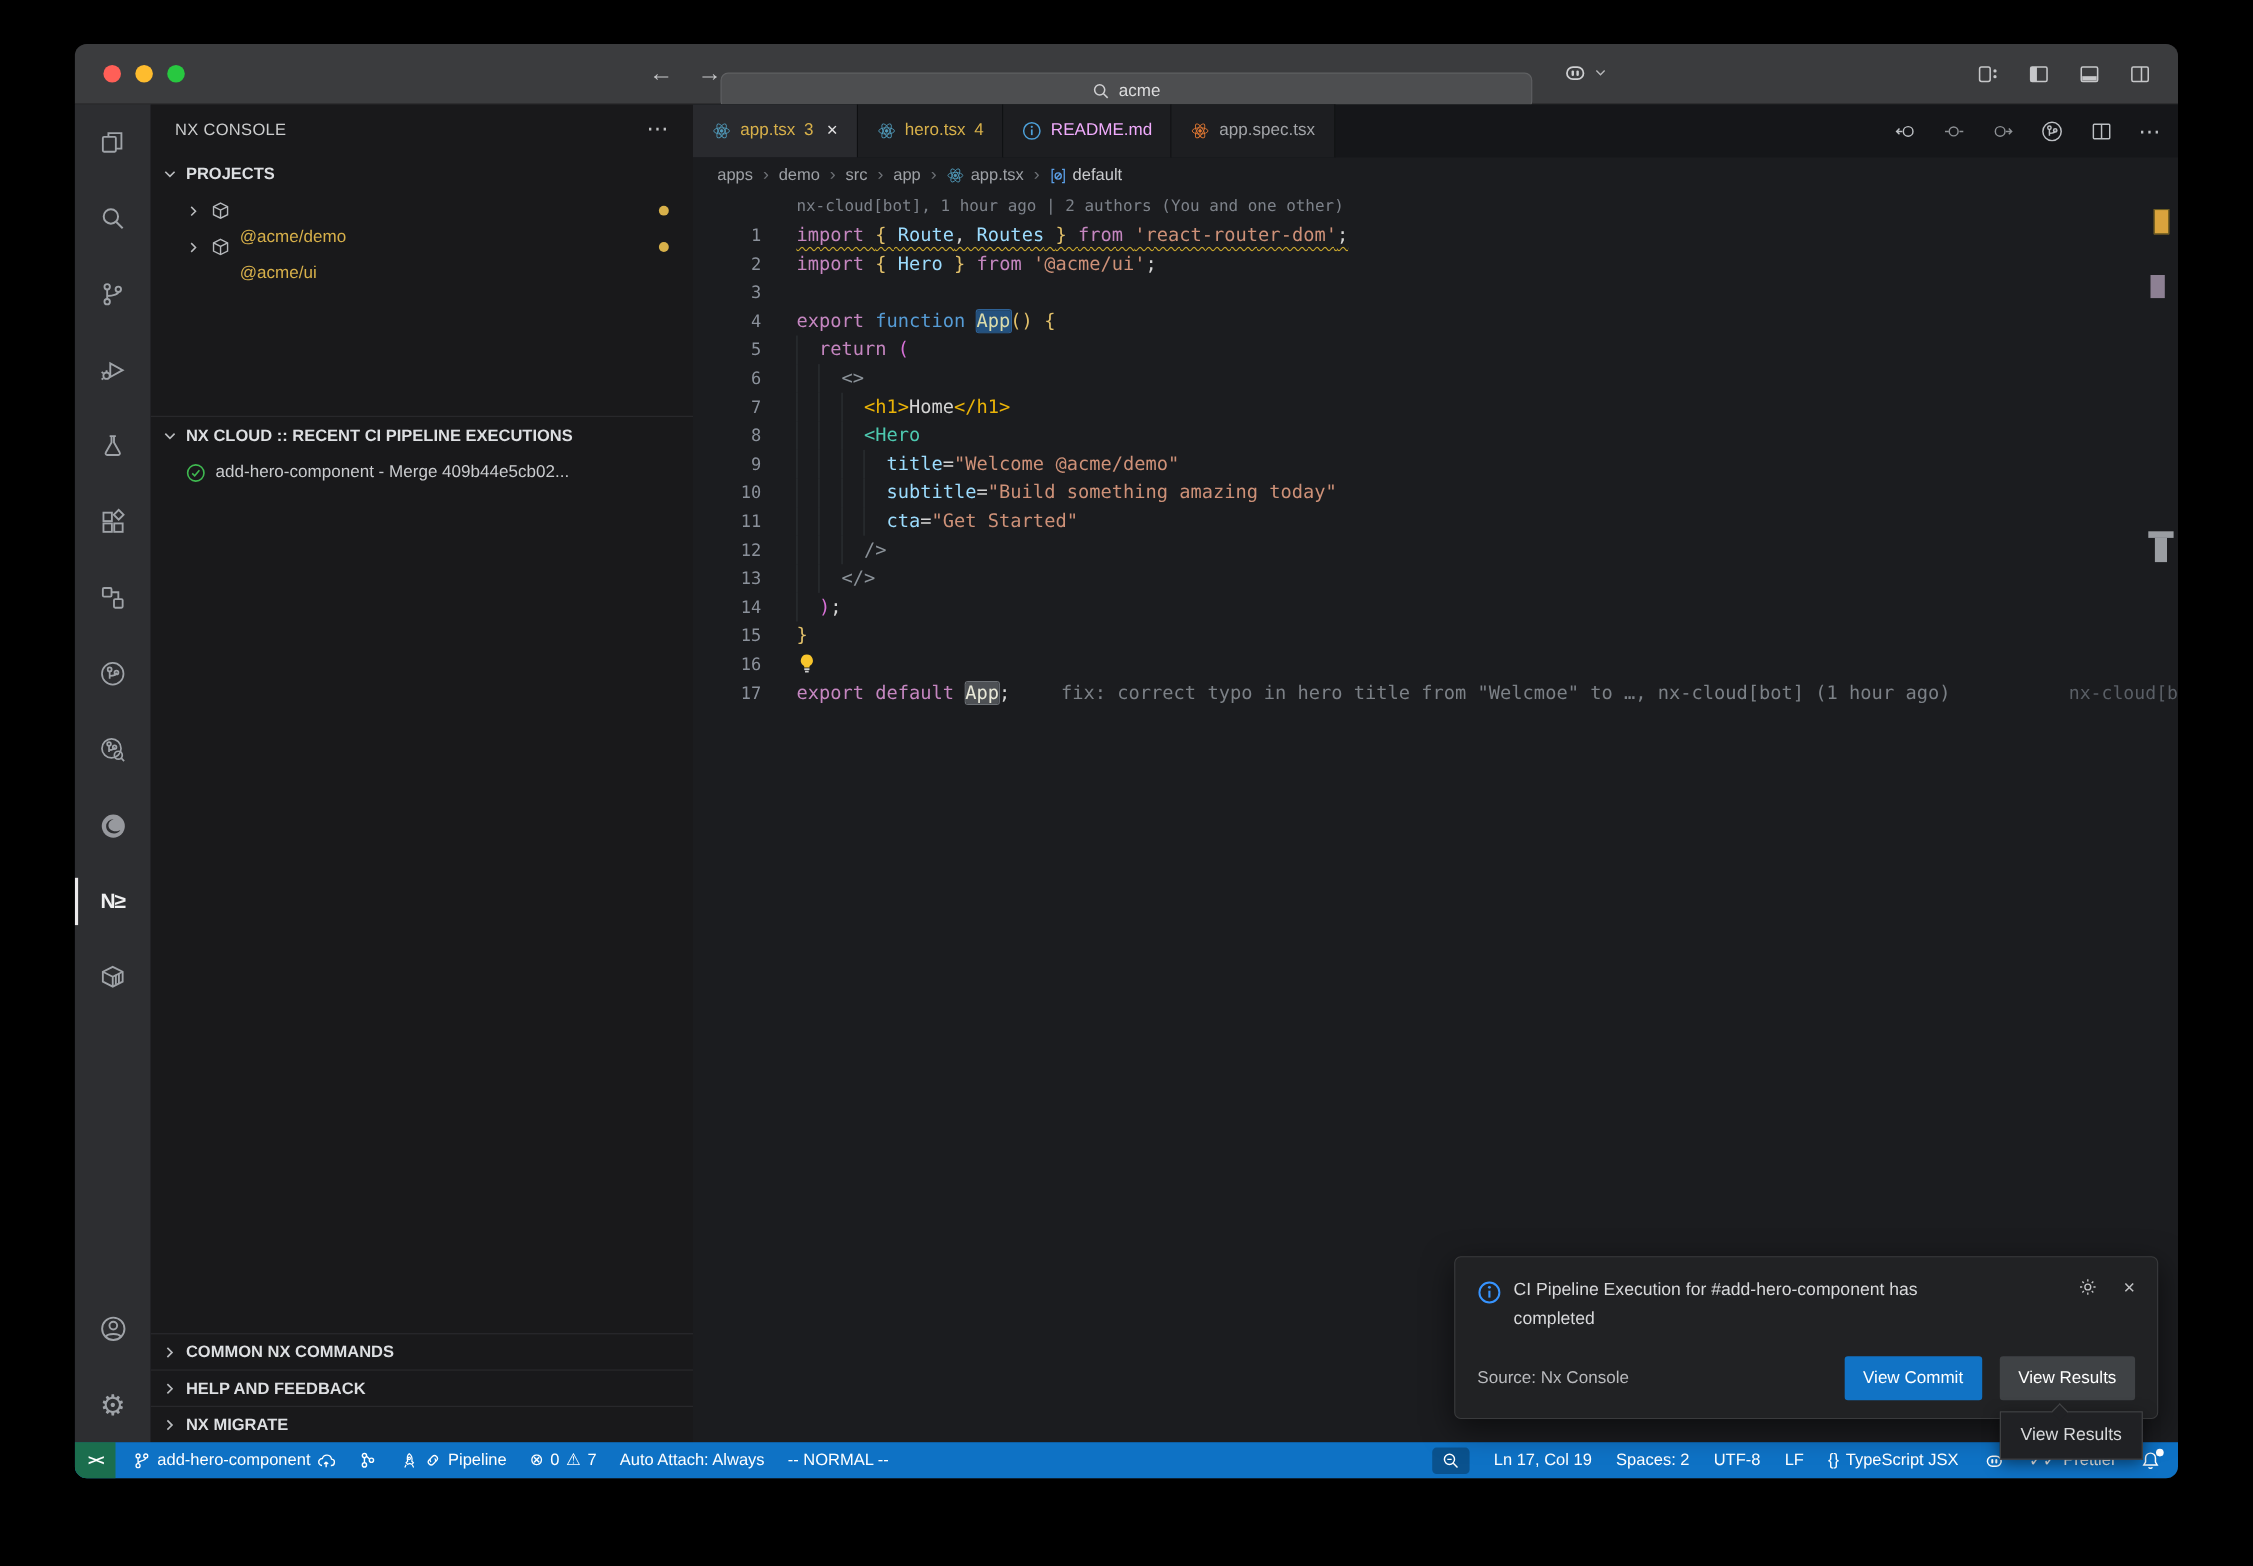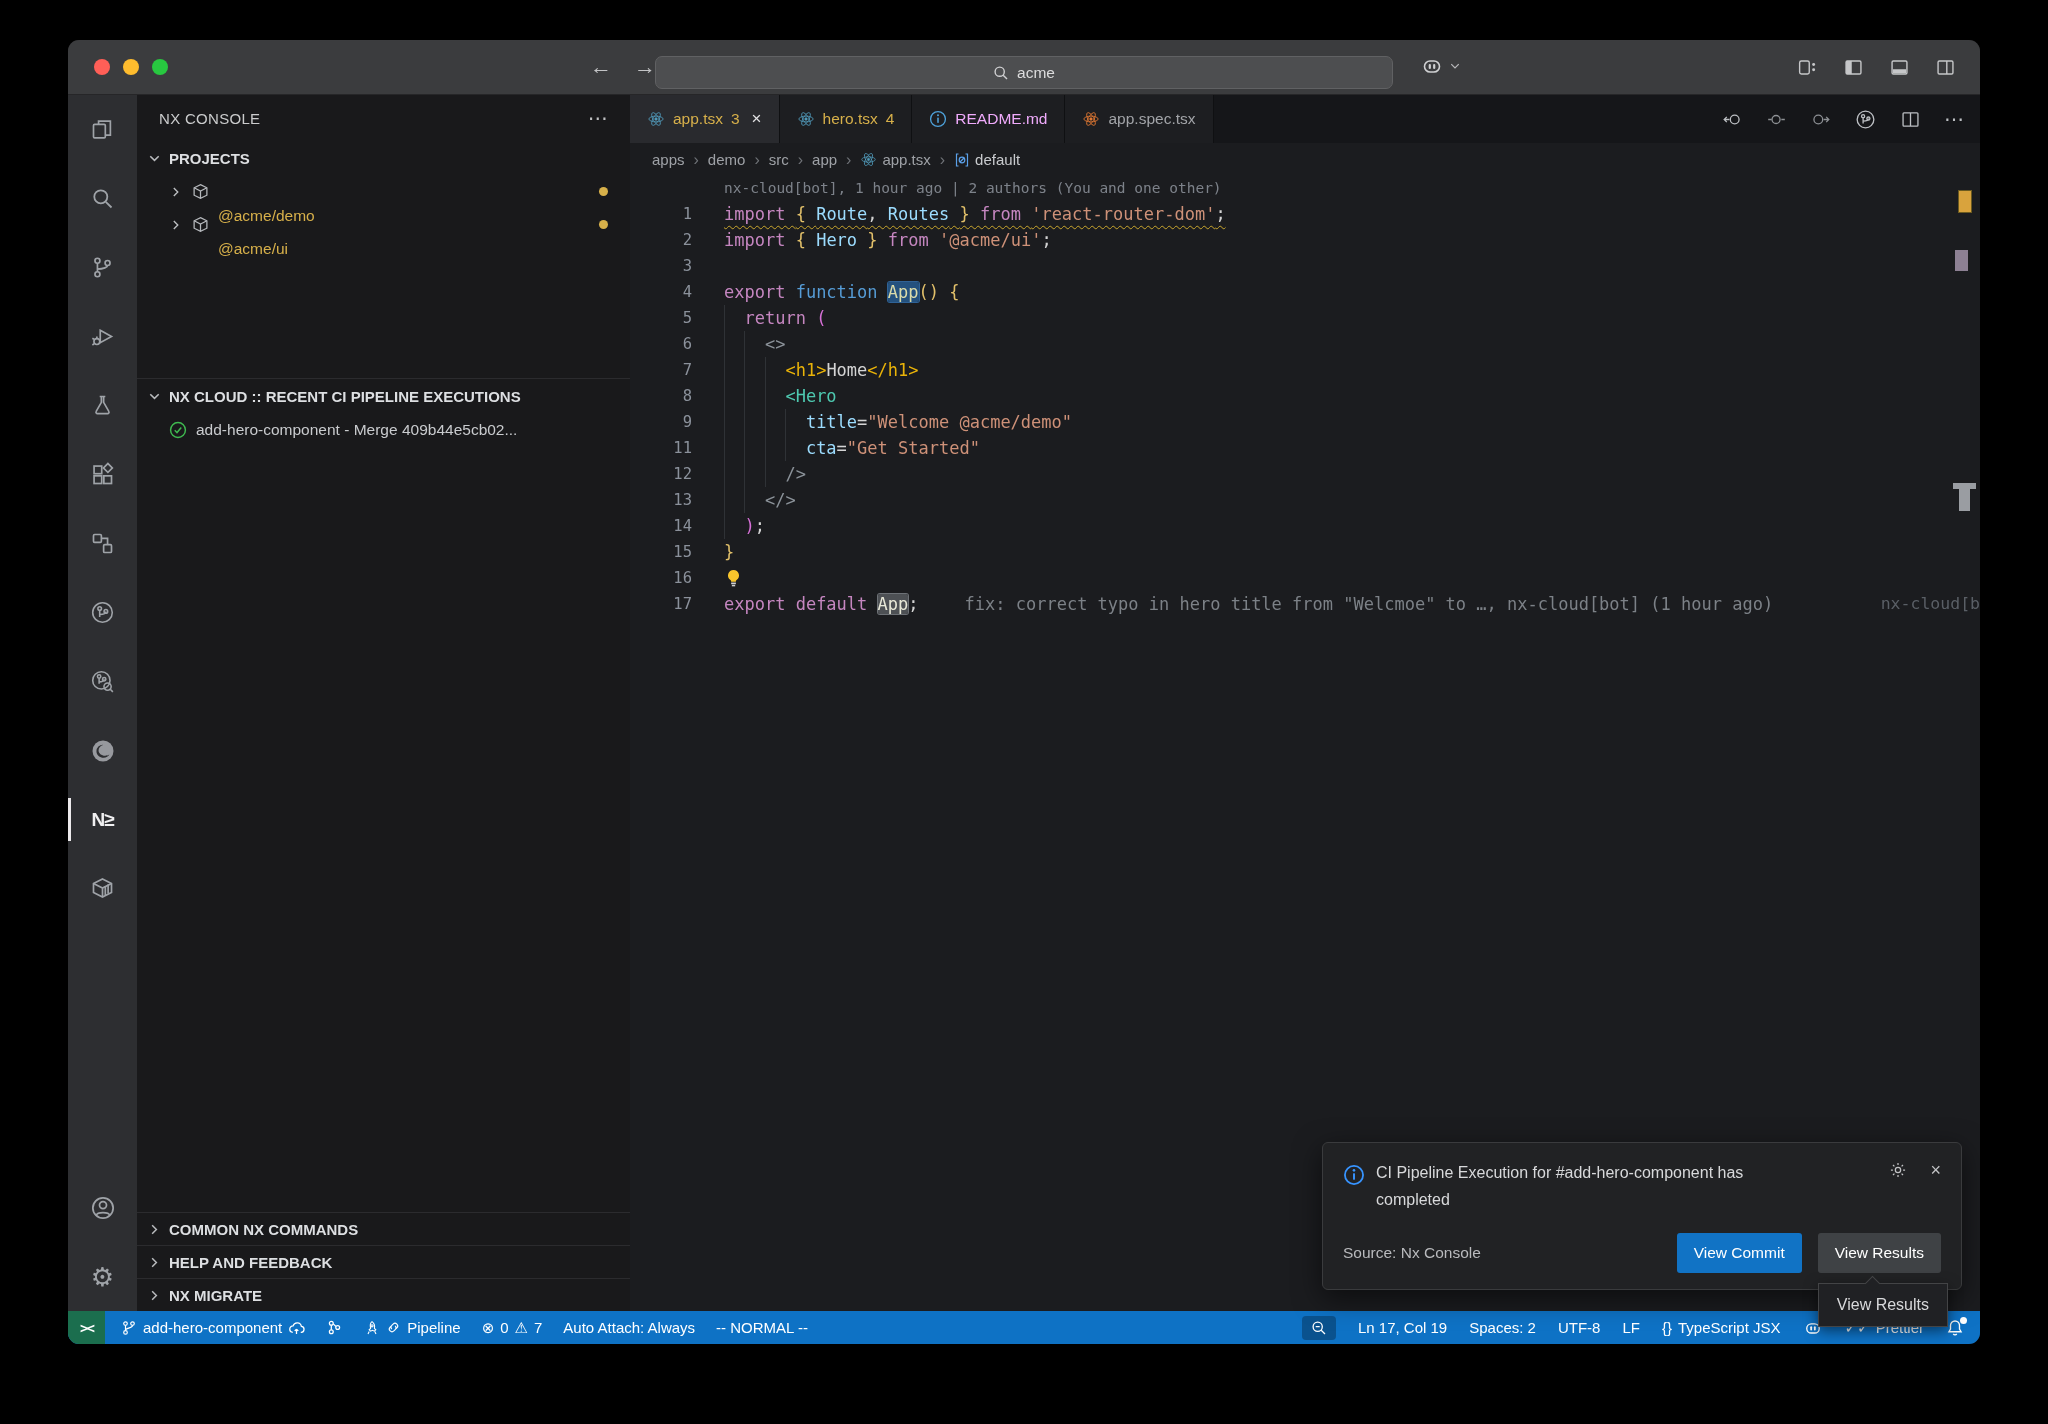--- a/index.html
+++ b/index.html
@@ -10,21 +10,21 @@
     background:#1b1c1f; border-radius:11px; overflow:hidden; display:flex; flex-direction:column;
     box-shadow:0 24px 70px rgba(0,0,0,.7); }
 
   
   .titlebar { height:55px; flex:0 0 auto; background:#3b3c3e; border-bottom:1px solid #262628;
     position:relative; display:flex; align-items:center; }
   .traffic { display:flex; gap:13px; margin-left:26px; }
   .tl { width:16px; height:16px; border-radius:50%; }
   .tl.red{background:#ff5f57}.tl.yellow{background:#febc2e}.tl.green{background:#28c840}
   .nav-arrows { position:absolute; left:522px; display:flex; gap:22px; color:#c3c4c6; font-size:22px; line-height:1; }
-  .searchbox { position:absolute; left:50%; top:16px; transform:translateX(-50%); width:738px; height:33px;
+  .searchbox { position:absolute; left:50%; top:26px; transform:translateX(-50%); width:738px; height:33px;
     background:#4d4e50; border:1px solid #606163; border-radius:7px; display:flex; align-items:center;
     justify-content:center; gap:8px; color:#dcdcdd; font-size:15.5px; }
   .copilot-chip { position:absolute; left:1352px; top:14px; display:flex; align-items:center; gap:5px; color:#cfd0d2; }
   .lay-icons { position:absolute; right:24px; display:flex; gap:25px; color:#c6c7c9; }
 
   
   .main { flex:1; display:flex; min-height:0; position:relative; }
 
   .activity { width:69px; flex:0 0 69px; background:#2d2e31; display:flex; flex-direction:column; }
   .act { height:69px; display:flex; align-items:center; justify-content:center; color:#9fa3a8; position:relative; }
@@ -470,20 +470,24 @@
             </div>
             <div class="cl">
               <span class="ln">8</span>
               <span class="lc"><i class="ig" style="left: 0ch;"></i><i class="ig" style="left: 2ch;"></i><i class="ig" style="left: 4ch;"></i><span class="tk fg">      </span><span class="tk cmp">&lt;Hero</span></span>
             </div>
             <div class="cl">
               <span class="ln">9</span>
               <span class="lc"><i class="ig" style="left: 0ch;"></i><i class="ig" style="left: 2ch;"></i><i class="ig" style="left: 4ch;"></i><i class="ig" style="left: 6ch;"></i><span class="tk fg">        </span><span class="tk attr">title</span><span class="tk fg">=</span><span class="tk str">"Welcome @acme/demo"</span></span>
             </div>
             <div class="cl">
+              <span class="ln">10</span>
+              <span class="lc"><i class="ig" style="left: 0ch;"></i><i class="ig" style="left: 2ch;"></i><i class="ig" style="left: 4ch;"></i><i class="ig" style="left: 6ch;"></i><span class="tk fg">        </span><span class="tk attr">subtitle</span><span class="tk fg">=</span><span class="tk str">"Build something amazing today"</span></span>
+            </div>
+            <div class="cl">
               <span class="ln">11</span>
               <span class="lc"><i class="ig" style="left: 0ch;"></i><i class="ig" style="left: 2ch;"></i><i class="ig" style="left: 4ch;"></i><i class="ig" style="left: 6ch;"></i><span class="tk fg">        </span><span class="tk attr">cta</span><span class="tk fg">=</span><span class="tk str">"Get Started"</span></span>
             </div>
             <div class="cl">
               <span class="ln">12</span>
               <span class="lc"><i class="ig" style="left: 0ch;"></i><i class="ig" style="left: 2ch;"></i><i class="ig" style="left: 4ch;"></i><span class="tk fg">      </span><span class="tk ang">/&gt;</span></span>
             </div>
             <div class="cl">
               <span class="ln">13</span>
               <span class="lc"><i class="ig" style="left: 0ch;"></i><i class="ig" style="left: 2ch;"></i><span class="tk fg">    </span><span class="tk ang">&lt;/&gt;</span></span>

